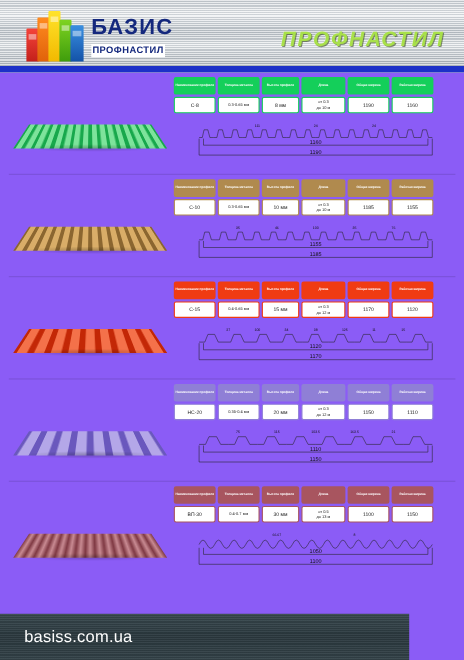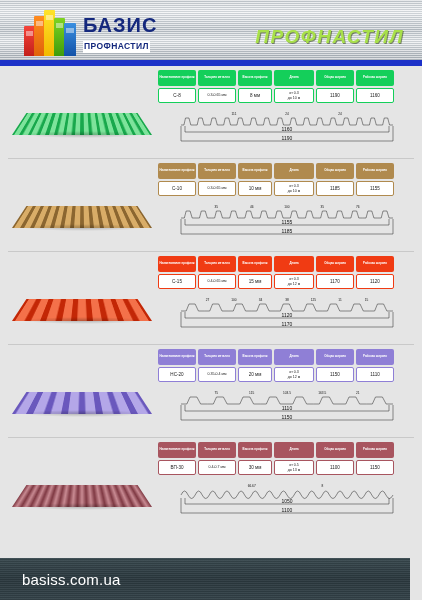--- a/index.html
+++ b/index.html
@@ -5,21 +5,21 @@
   * { box-sizing: border-box; margin: 0; padding: 0; }
   html, body {
     width: 422px; height: 600px;
     font-family: "Liberation Sans", sans-serif;
     background: #ffffff;
     overflow: hidden;
   }
   .page {
     position: relative;
     width: 422px; height: 600px;
-    background: #e5e5e5;
+    background: #8b5cf6;
   }
 
   
   .header {
     position: relative;
     height: 66px;
     background:
       repeating-linear-gradient(180deg,
         rgba(255,255,255,0.55) 0px, rgba(255,255,255,0.55) 1px,
         rgba(150,158,165,0.30) 1px, rgba(150,158,165,0.30) 2px),
@@ -135,21 +135,21 @@
 
   
   .sep {
     position: absolute; left: 8px; right: 8px; bottom: 0;
     height: 1px; background: rgba(0,0,0,0.12);
   }
 
   
   .footer {
     position: absolute; left: 0; bottom: 0;
-    width: 410px; height: 42px;
+    width: 372px; height: 42px;
     background:
       repeating-linear-gradient(180deg,
         rgba(255,255,255,0.045) 0px, rgba(255,255,255,0.045) 1px,
         rgba(0,0,0,0.10) 1px, rgba(0,0,0,0.10) 2px),
       linear-gradient(180deg,#3a4a50 0%,#2c3a40 50%,#35444a 100%);
     display: flex; align-items: center;
   }
   .footer-text {
     margin-left: 22px;
     color: #ffffff;

